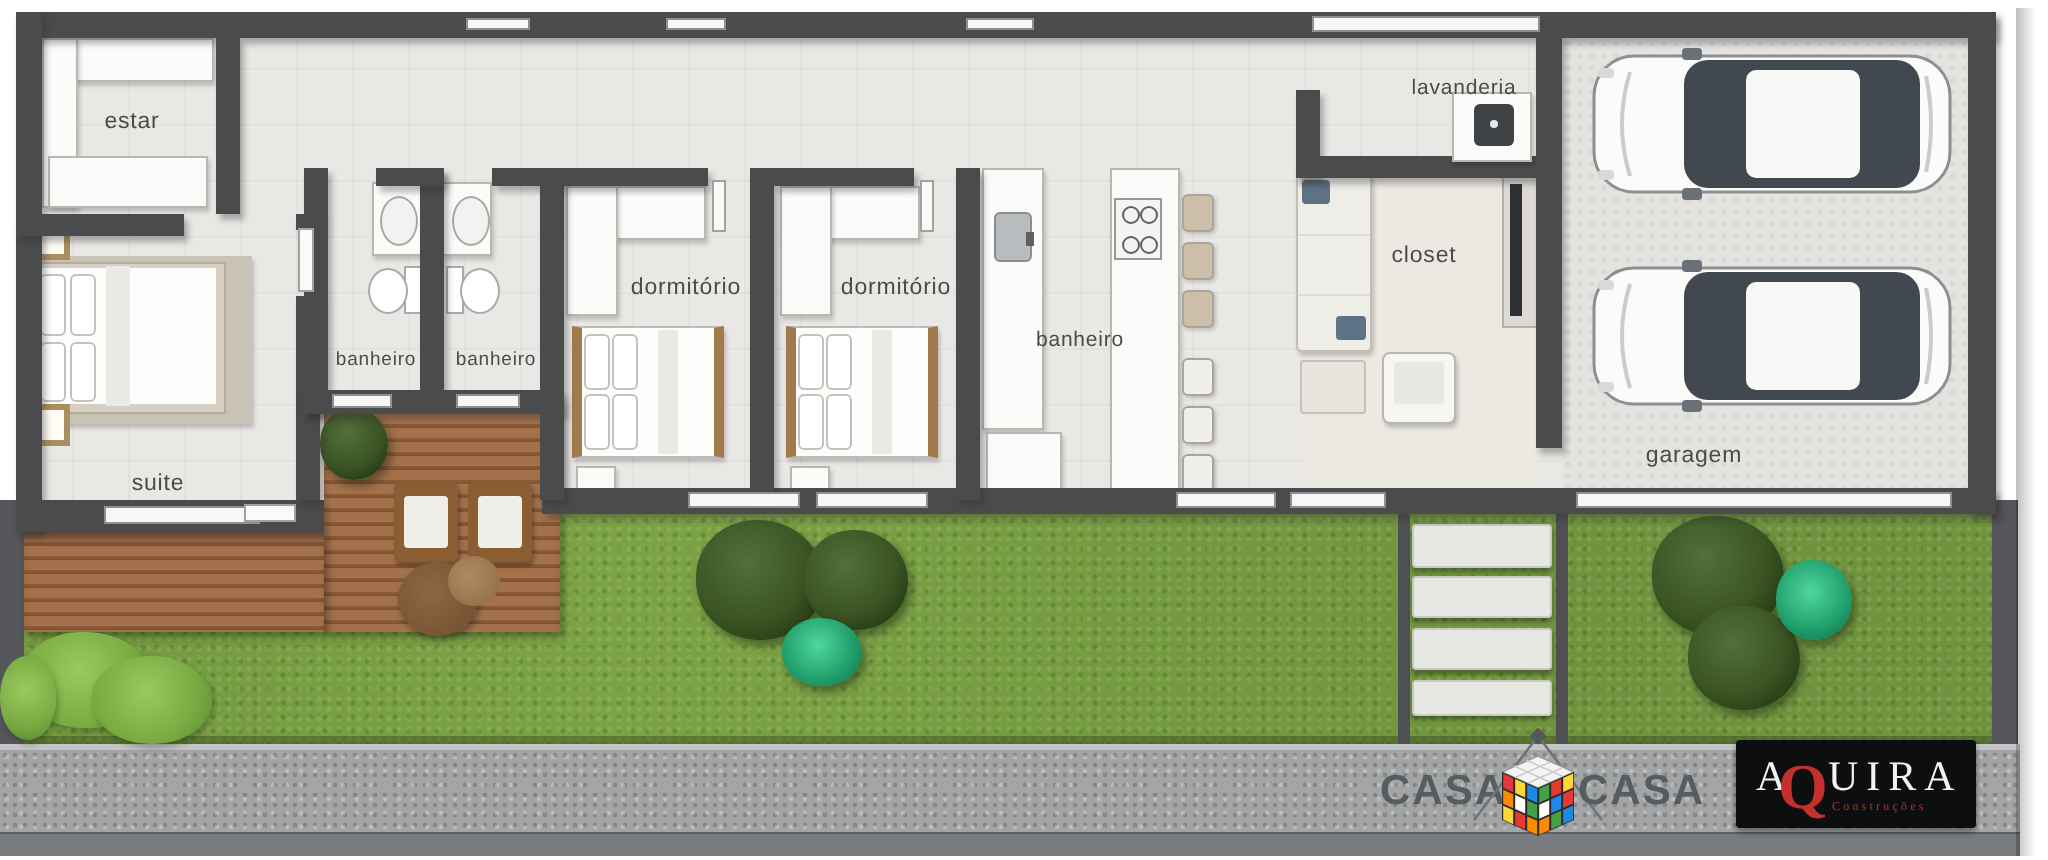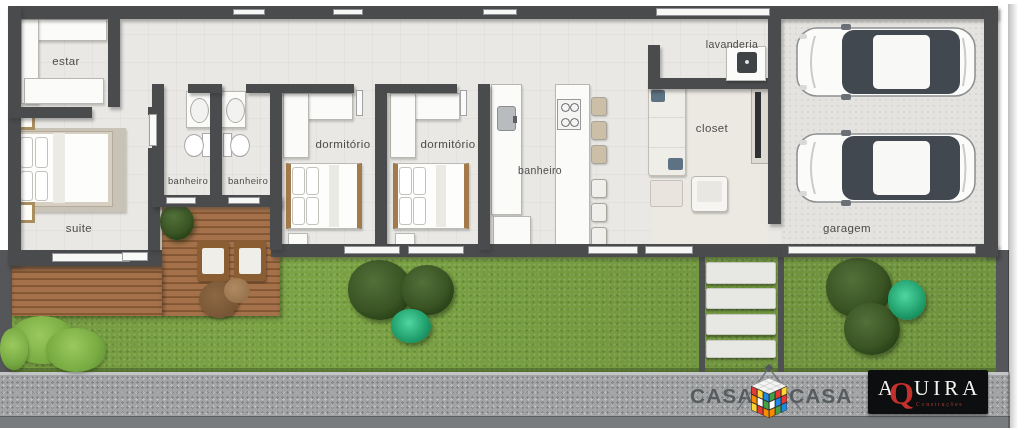--- a/index.html
+++ b/index.html
@@ -248,21 +248,21 @@
   <div class="win" style="left:344px;top:246px;width:56px;height:8px;"></div>
   <div class="win" style="left:408px;top:246px;width:56px;height:8px;"></div>
   <div class="win" style="left:588px;top:246px;width:50px;height:8px;"></div>
   <div class="win" style="left:645px;top:246px;width:48px;height:8px;"></div>
   <div class="win" style="left:788px;top:246px;width:188px;height:8px;"></div>
   <div class="leaf" style="left:149px;top:114px;width:8px;height:32px;"></div>
   <div class="leaf" style="left:356px;top:90px;width:7px;height:26px;"></div>
   <div class="leaf" style="left:460px;top:90px;width:7px;height:26px;"></div>
 
   <span class="rlabel" style="left:66px;top:61px;">estar</span>
-  <span class="rlabel" style="left:79px;top:228px;">suite</span>
+  <span class="rlabel" style="left:79px;top:242px;">suite</span>
   <span class="rlabel small" style="left:188px;top:180px;">banheiro</span>
   <span class="rlabel small" style="left:248px;top:180px;">banheiro</span>
   <span class="rlabel" style="left:343px;top:144px;">dormitório</span>
   <span class="rlabel" style="left:448px;top:144px;">dormitório</span>
   <span class="rlabel mid" style="left:540px;top:170px;">banheiro</span>
   <span class="rlabel mid" style="left:732px;top:44px;">lavanderia</span>
   <span class="rlabel" style="left:712px;top:128px;">closet</span>
   <span class="rlabel" style="left:847px;top:228px;">garagem</span>
 
   <span class="logo-word" style="left:690px;top:384px;">CASA</span>

